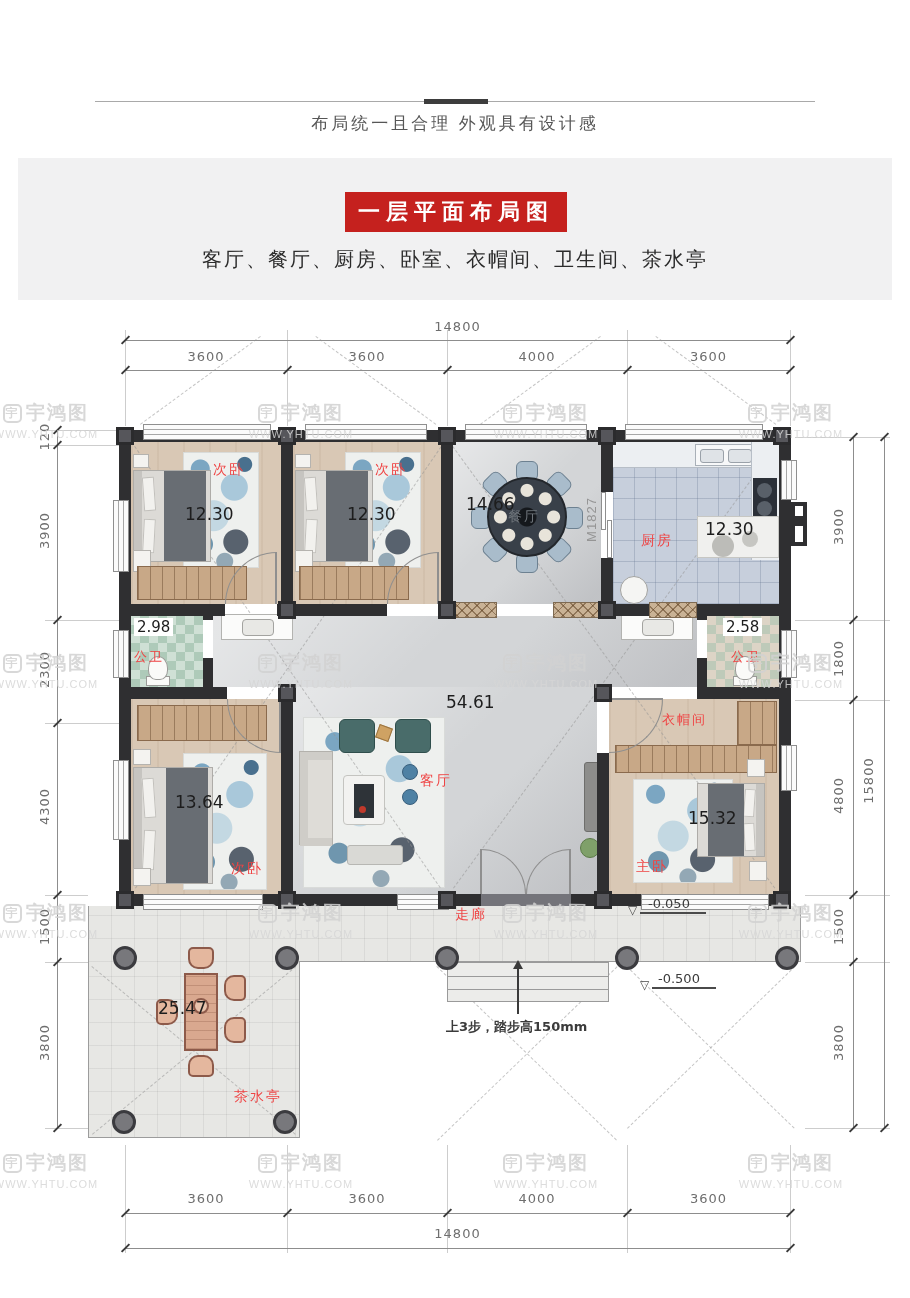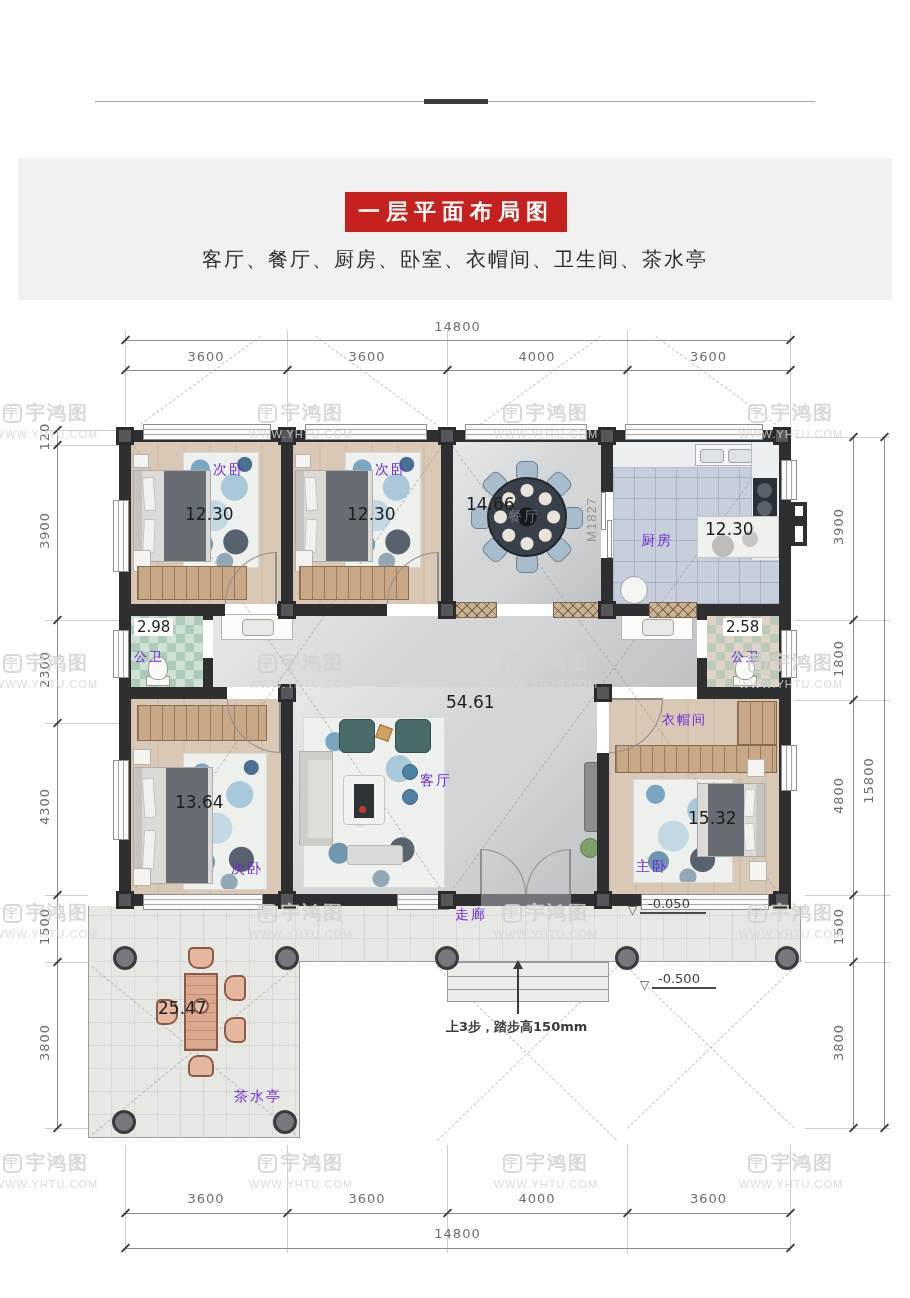--- a/index.html
+++ b/index.html
@@ -43,21 +43,21 @@
   .rug{position:absolute;z-index:2;border:1px solid #d9dbd9;background-color:#eef0ee;background-image:
     radial-gradient(circle at 22% 14%,#7ba6c2 0 9px,rgba(0,0,0,0) 10px),
     radial-gradient(circle at 68% 30%,#a9c8da 0 13px,rgba(0,0,0,0) 14px),
     radial-gradient(circle at 82% 10%,#49708e 0 7px,rgba(0,0,0,0) 8px),
     radial-gradient(circle at 40% 55%,#c3d8e2 0 15px,rgba(0,0,0,0) 16px),
     radial-gradient(circle at 25% 80%,#6f96ae 0 10px,rgba(0,0,0,0) 11px),
     radial-gradient(circle at 70% 78%,#58626e 0 12px,rgba(0,0,0,0) 13px),
     radial-gradient(circle at 55% 95%,#93a8b5 0 8px,rgba(0,0,0,0) 9px)}
   .furn{position:absolute;z-index:4}
   .thresh{position:absolute;z-index:11;background-color:#c9b295;border:1px solid #7e6a52;background-image:repeating-linear-gradient(45deg,rgba(90,60,30,.5) 0 1px,transparent 1px 7px),repeating-linear-gradient(-45deg,rgba(90,60,30,.5) 0 1px,transparent 1px 7px)}
-  .rname{position:absolute;color:#6d28d9;font-size:14px;letter-spacing:2px;z-index:20;white-space:nowrap}
+  .rname{position:absolute;color:#ef4444;font-size:14px;letter-spacing:2px;z-index:20;white-space:nowrap}
   .aval{position:absolute;color:#1d1d1d;font-size:17px;z-index:20;font-family:"DejaVu Sans",sans-serif;white-space:nowrap}
   .avalbox{background:#fff;padding:0 3px;font-size:15px}
   .rcol{position:absolute;width:24px;height:24px;border-radius:50%;background:#78787c;border:3px solid #3b3b3f;z-index:6}
   .dash{position:absolute;border-top:1px dashed rgba(150,150,150,.55);transform-origin:0 0;z-index:3}
   .edge{position:absolute;background:#9c9c9c;z-index:2}
   
   .wm{position:absolute;width:132px;display:flex;flex-direction:column;align-items:center;gap:2px;color:#d2d2d2;opacity:.85;z-index:40;pointer-events:none}
   .wm-row{display:flex;align-items:center;gap:4px;font-size:19px;font-weight:bold;letter-spacing:2px}
   .wm-icon{width:19px;height:19px;border:2.5px solid #d2d2d2;border-radius:5px;font-size:12px;line-height:14px;text-align:center;font-weight:bold}
   .wm-url{font-size:11px;letter-spacing:1px;color:#d6d6d6}
@@ -65,20 +65,21 @@
   .lvl-line{position:absolute;background:#4a4a4a;z-index:20}
   .tri{position:absolute;z-index:20;color:#4a4a4a;font-size:12px}
 </style>
 </head>
 <body>
 
 <div class="page">
 
   <div class="abs divline"></div>
   <div class="abs divseg"></div>
+  <div class="abs ctr subtitle">布局统一且合理 外观具有设计感</div>
   <div class="abs grayband"></div>
   <div class="abs ctr roomlist">客厅、餐厅、厨房、卧室、衣帽间、卫生间、茶水亭</div>
   <div class="abs banner">一层平面布局图</div>
 
   <div class="wm" style="left:-20px;top:400px">
       <span class="wm-row">
         <span class="wm-icon">宇</span>
         <span>宇鸿图</span>
       </span>
       <span class="wm-url">WWW.YHTU.COM</span>

